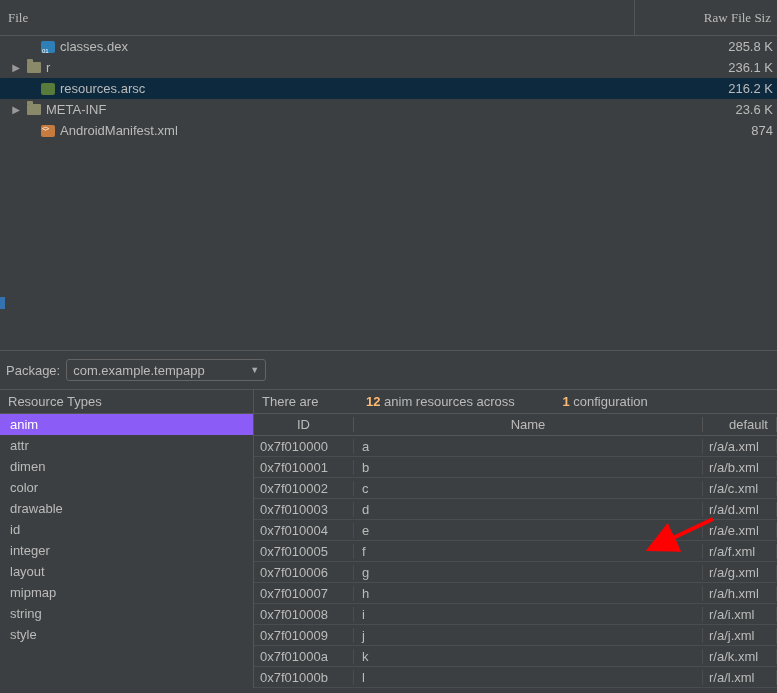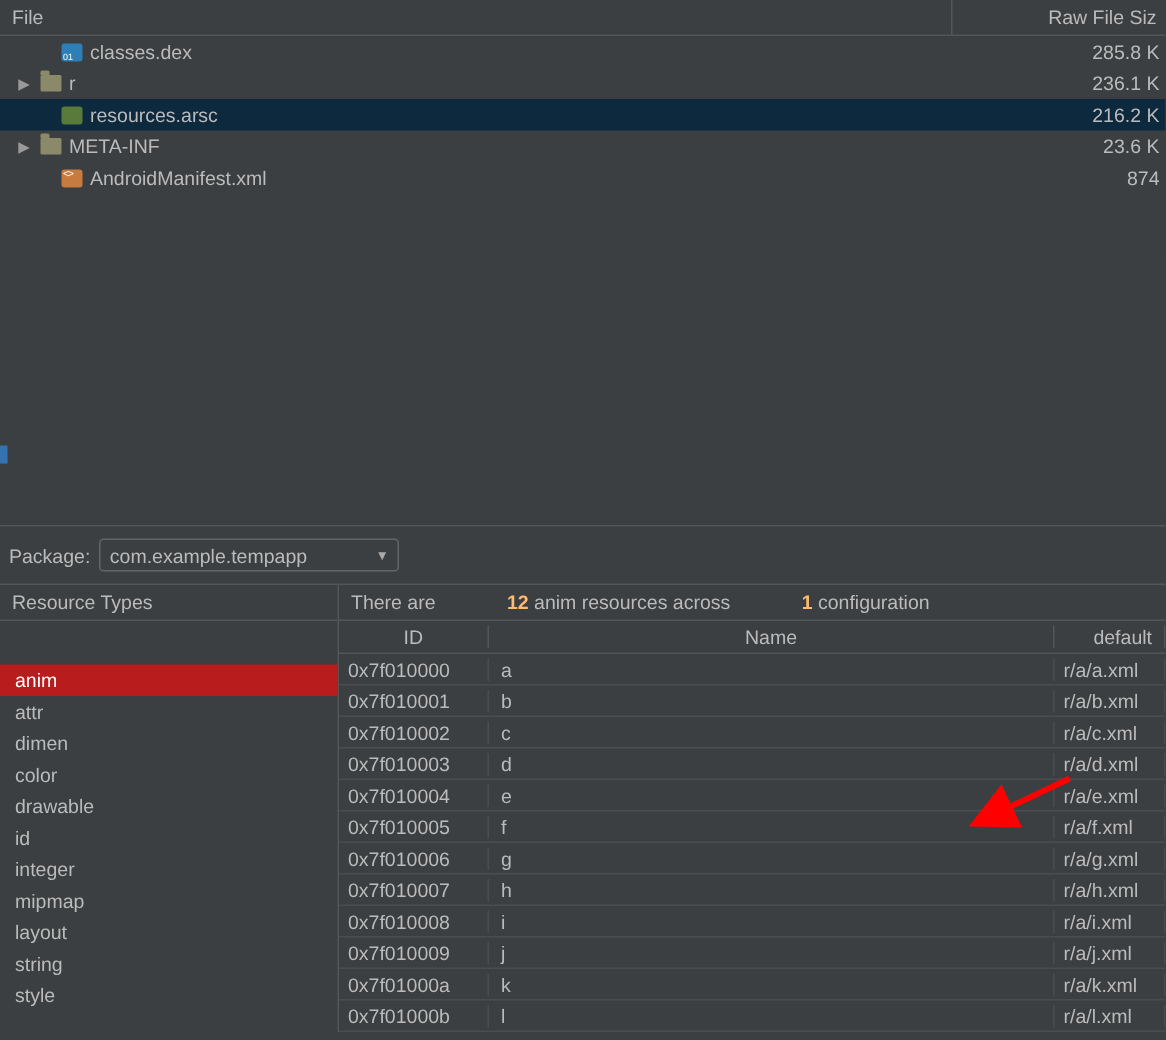--- a/index.html
+++ b/index.html
@@ -14,23 +14,24 @@
 }
 
 .top-panel {
   height: 350px;
   display: flex;
   flex-direction: column;
   background: #3c3f41;
 }
 .top-header {
   display: flex;
-  height: 24px;
+  height: 36px;
   border-bottom: 1px solid #555;
   background: #3c3f41;
+  font-family: Liberation Serif, serif;
 }
 .top-header .col-file { flex: 0 0 635px; padding-left: 8px; display:flex; align-items:center; border-right: 1px solid #555;}
 .top-header .col-size { flex: 1; padding-left: 8px; display:flex; align-items:center; justify-content:flex-end; padding-right:6px;}
 .tree { flex:1; }
 .tree-row {
   display: flex;
   height: 21px;
   align-items: center;
 }
 .tree-row.selected { background: #0d293e; }
@@ -68,34 +69,34 @@
   min-width:200px;
   justify-content:space-between;
 }
 .pkg-select .chev { font-size:9px; color:#aaa;}
 
 .bottom-grid {
   display:flex;
   border-top:1px solid #555;
 }
 .left-col {
-  width: 226px;
+  width: 254px;
   border-right: 1px solid #555;
 }
 .left-head {
   padding: 4px 8px;
   border-bottom:1px solid #555;
   color:#bbbbbb;
 }
 .types-list .type-row {
   padding: 3px 10px;
   height:21px;
   display:flex; align-items:center;
 }
-.types-list .type-row.sel { background:#b91c1c; color:#fff;margin-top:29px;}
+.types-list .type-row.sel { background:#8b5cf6; color:#fff;}
 
 .right-col { flex:1; }
 .right-head {
   padding: 4px 8px;
   border-bottom:1px solid #555;
   color:#bbbbbb;
 }
 .right-head b { color:#fdba74; font-weight:bold;margin-left:44px;}
 .res-table-head {
   display:flex;
@@ -196,22 +197,22 @@
     <div class="left-col">
       <div class="left-head">Resource Types</div>
       <div class="types-list" id="types">
           <div class="type-row sel">anim</div>
           <div class="type-row">attr</div>
           <div class="type-row">dimen</div>
           <div class="type-row">color</div>
           <div class="type-row">drawable</div>
           <div class="type-row">id</div>
           <div class="type-row">integer</div>
+          <div class="type-row">layout</div>
           <div class="type-row">mipmap</div>
-          <div class="type-row">layout</div>
           <div class="type-row">string</div>
           <div class="type-row">style</div>
         </div>
     </div>
     <div class="right-col">
       <div class="right-head">
         <span>There are </span><b>12</b><span> anim resources across </span><b>1</b><span> configuration</span>
       </div>
       <div class="res-table-head">
         <div class="c-id">ID</div>

